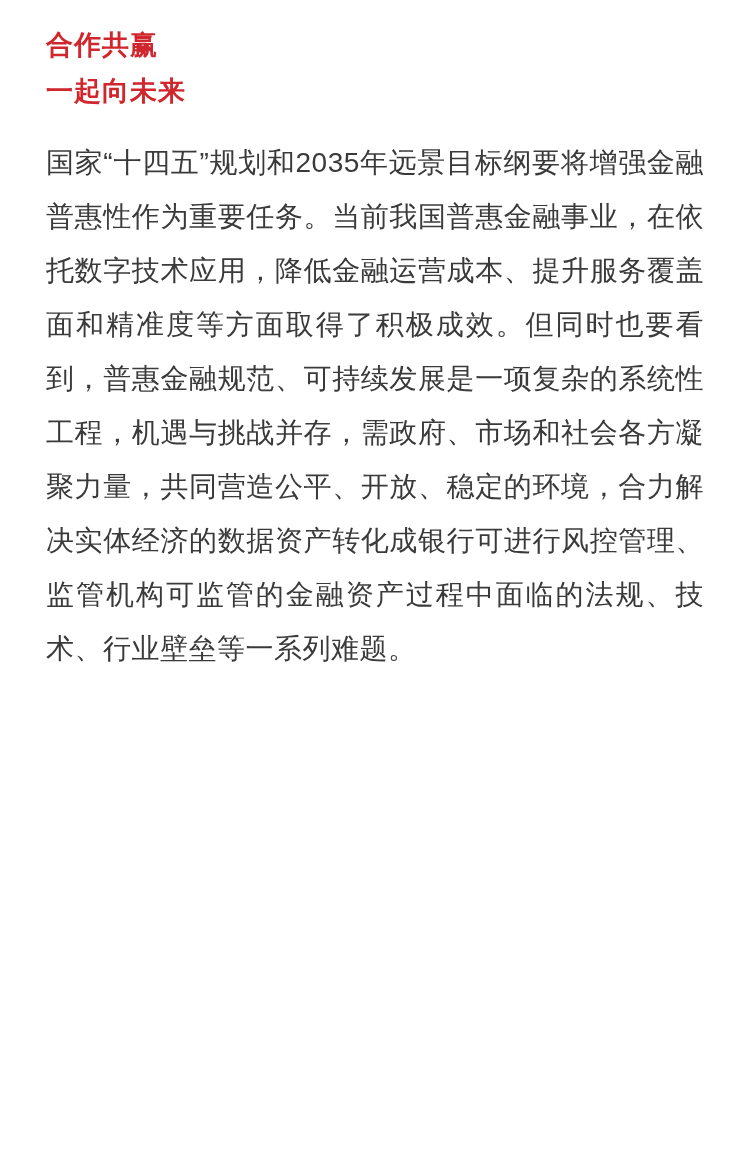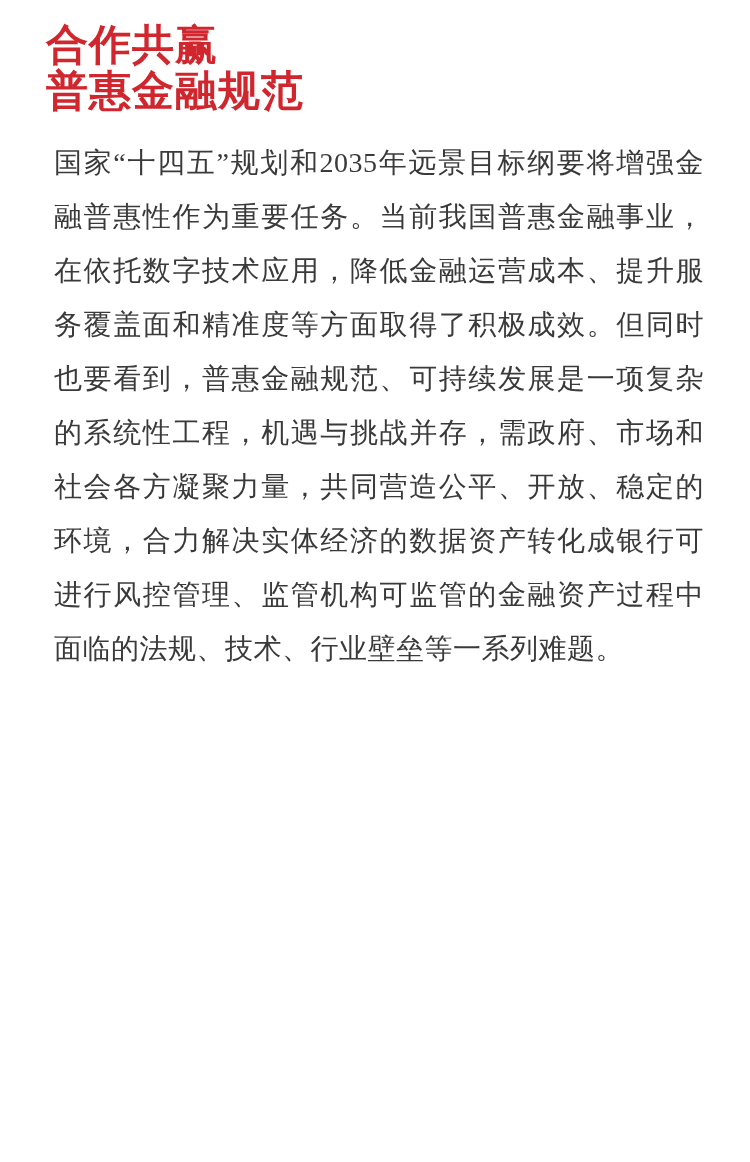--- a/index.html
+++ b/index.html
@@ -13,49 +13,48 @@
     height: 1162px;
     margin: 0 auto;
     background: #ffffff;
     box-sizing: border-box;
     padding: 22px 46px 0 46px;
     font-family: "Liberation Sans", "DejaVu Sans", sans-serif;
     overflow: hidden;
   }
   .heading {
     margin: 0 0 22px 0;
-    font-size: 42px;
+    font-size: 27px;
     font-weight: 700;
     line-height: 46px;
     color: #d0262e;
     letter-spacing: 1px;
   }
   .heading .heading-line {
     display: block;
   }
   .body-para {
-    margin: 0 0 36px 8px;
+    margin: 0 0 36px 0;
     font-size: 28px;
     line-height: 54px;
     color: #3a3a3a;
     text-align: justify;
     text-justify: inter-ideograph;
     word-break: break-all;
     letter-spacing: 0.5px;
-    font-family: Liberation Serif, serif;
   }
   .body-para strong {
     font-weight: 700;
     color: #303030;
   }
 </style>
 </head>
 <body>
 
 <div class="page">
   <h1 class="heading">
     <span class="heading-line">合作共赢</span>
-    <span class="heading-line">普惠金融规范</span>
+    <span class="heading-line">一起向未来</span>
   </h1>
 
   <p class="body-para">国家“十四五”规划和2035年远景目标纲要将增强金融普惠性作为重要任务。当前我国普惠金融事业，在依托数字技术应用，降低金融运营成本、提升服务覆盖面和精准度等方面取得了积极成效。但同时也要看到，普惠金融规范、可持续发展是一项复杂的系统性工程，机遇与挑战并存，需政府、市场和社会各方凝聚力量，共同营造公平、开放、稳定的环境，合力解决实体经济的数据资产转化成银行可进行风控管理、监管机构可监管的金融资产过程中面临的法规、技术、行业壁垒等一系列难题。</p>
 
 </div>
 
 </body></html>

